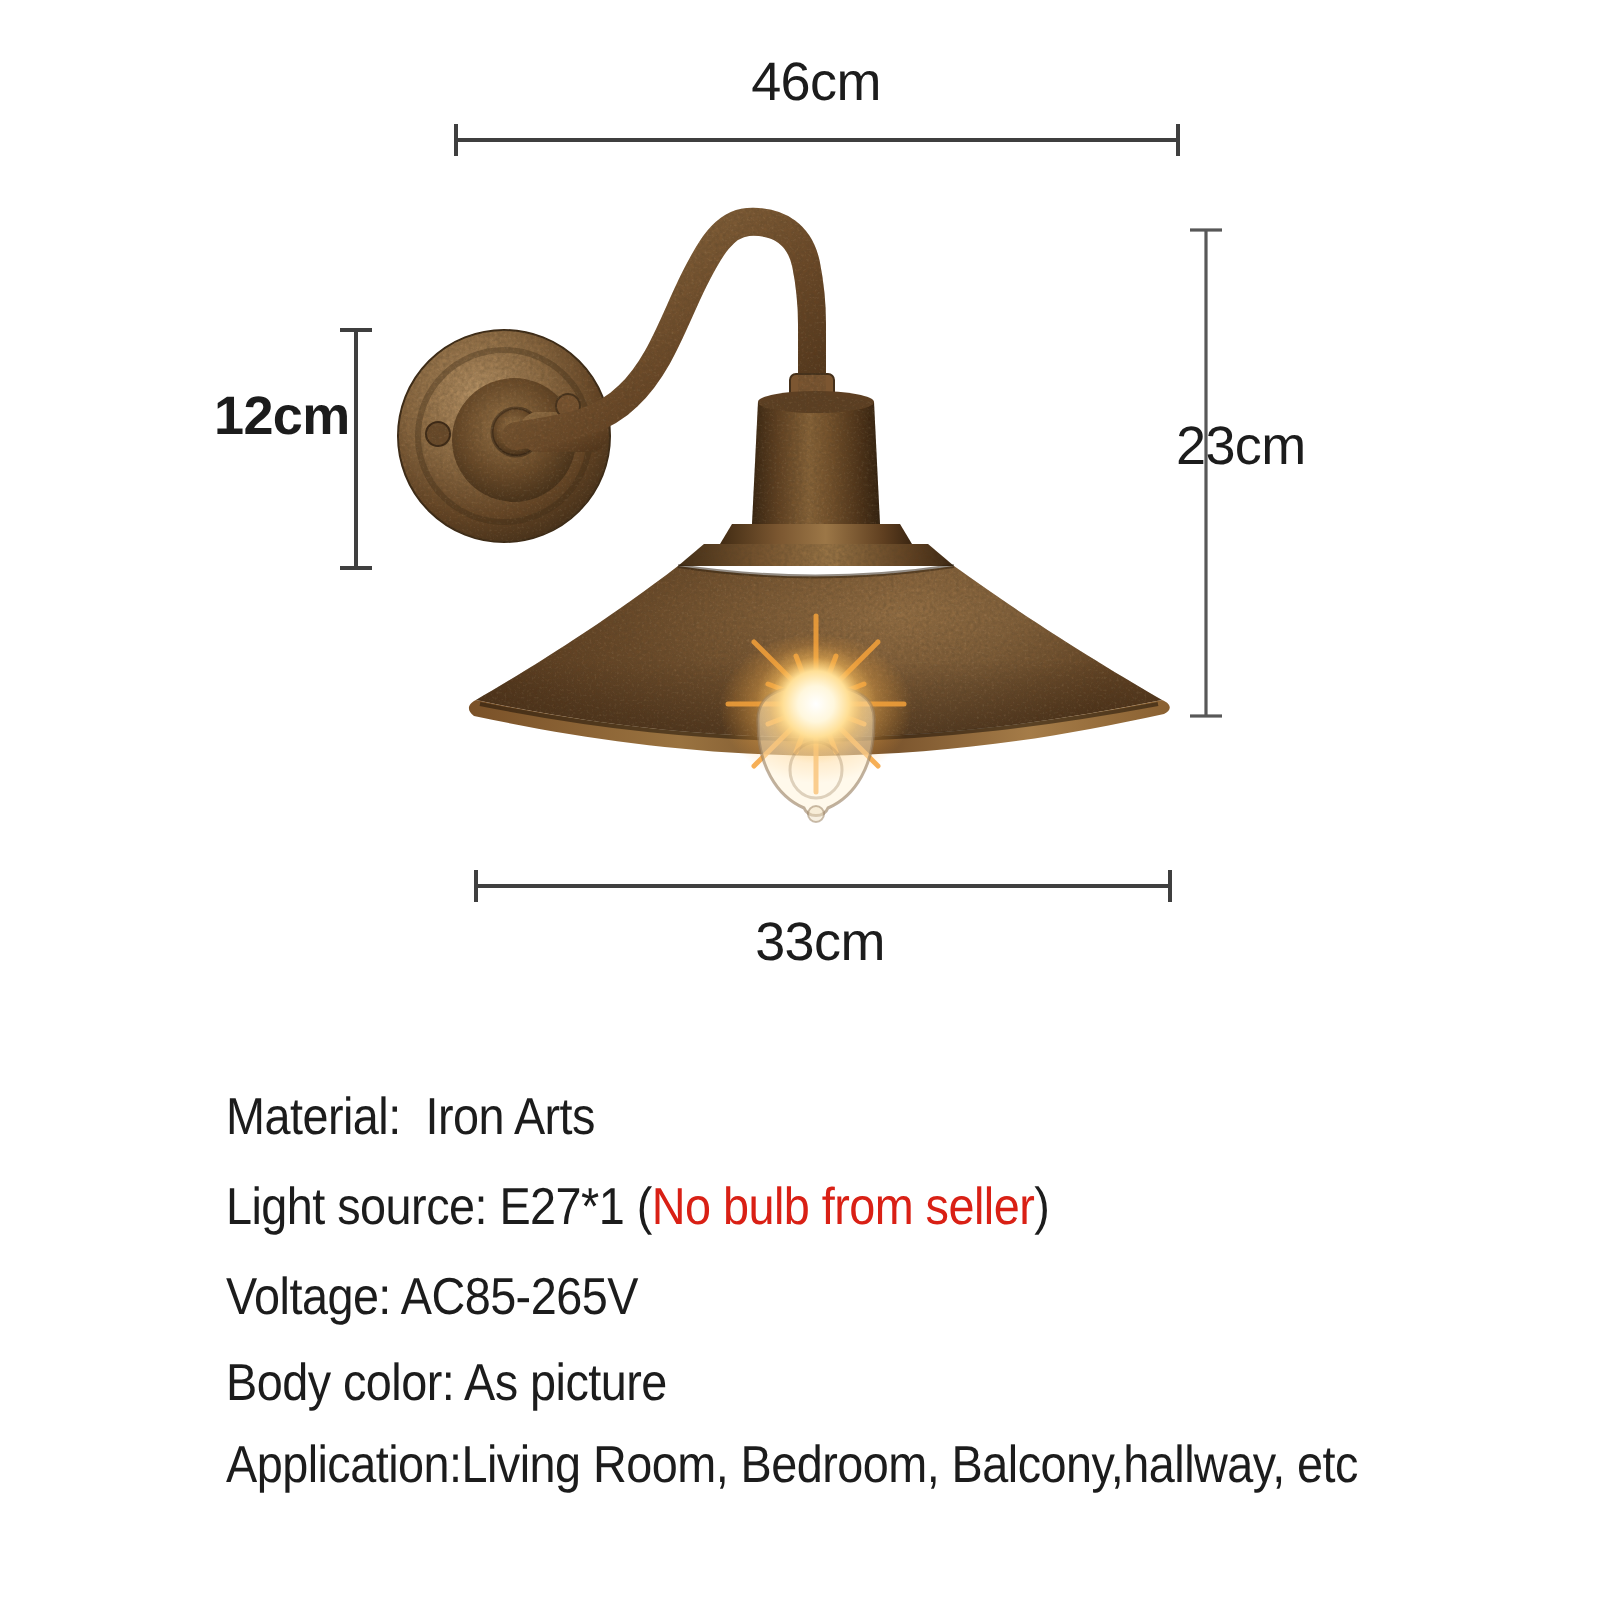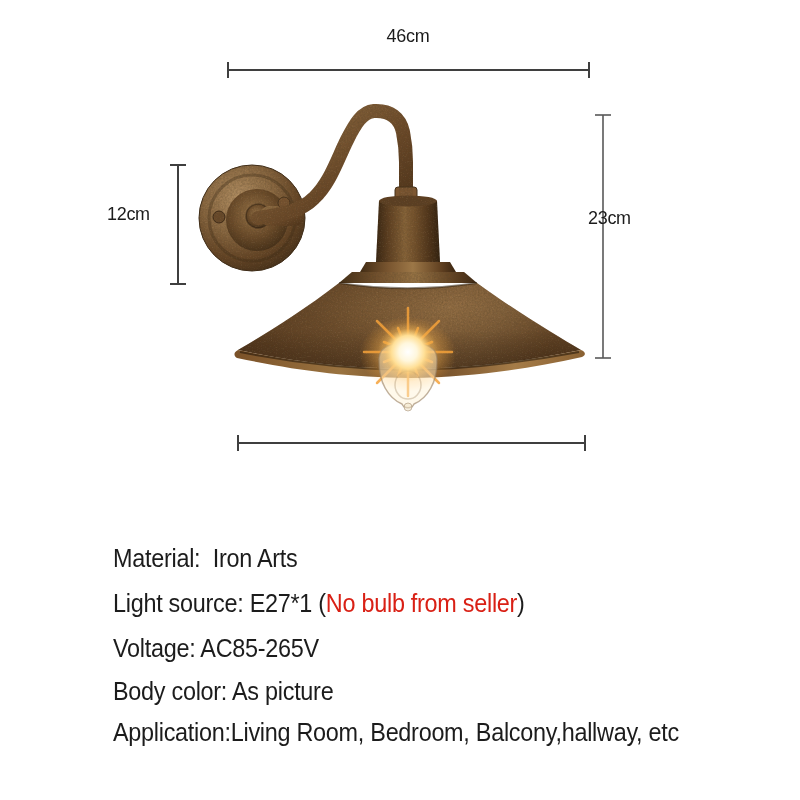--- a/index.html
+++ b/index.html
@@ -4,21 +4,21 @@
 <style>
   html,body{margin:0;padding:0;background:#fff;}
   .canvas{
     position:relative;width:800px;height:800px;background:#ffffff;overflow:hidden;
     font-family:"Liberation Sans", sans-serif;
   }
   svg{position:absolute;left:0;top:0;}
   .dim-line{stroke:var(--dimension-line,#3f3f3f);stroke-width:2;fill:none;}
   .dim-line.thin{stroke-width:1.6;stroke:#585858;}
   .dim-label{
-    position:absolute;font-size:18px;color:var(--text,#161616);
+    position:absolute;font-size:27px;color:var(--text,#161616);
     white-space:nowrap;letter-spacing:-0.3px;
   }
   .dim-label.centered{text-align:center;width:136px;}
   .spec-line{
     position:absolute;left:113px;margin:0;font-size:26px;line-height:30px;
     color:var(--text,#1c1c1c);white-space:pre-wrap;letter-spacing:-0.3px;
     transform:scaleX(0.9);transform-origin:0 50%;
   }
   .warn{color:var(--warning-red,#d92015);}
   .ray{stroke:#f5a23a;stroke-width:2.5;stroke-linecap:round;opacity:0.85;}
@@ -234,22 +234,23 @@
       </g>
       <g>
         <line class="dim-line" x1="238" y1="443" x2="585" y2="443"></line>
         <line class="dim-line" x1="238" y1="435" x2="238" y2="451"></line>
         <line class="dim-line" x1="585" y1="435" x2="585" y2="451"></line>
       </g>
     </g>
   </svg>
 
   <div class="dim-label centered" style="left:340px;top:26px;">46cm</div>
-  <div class="dim-label" style="left:107px;top:204px;">12cm</div>
+  <div class="dim-label" style="left:107px;top:193px;font-weight:bold;">12cm</div>
   <div class="dim-label" style="left:588px;top:208px;">23cm</div>
+  <div class="dim-label centered" style="left:342px;top:456px;">33cm</div>
 
   <div>
     <p class="spec-line" style="top:543px;">Material:  Iron Arts</p>
     <p class="spec-line" style="top:588px;"><span>Light source: E27*1 (</span><span class="warn">No bulb from seller</span><span>)</span></p>
     <p class="spec-line" style="top:633px;">Voltage: AC85-265V</p>
     <p class="spec-line" style="top:676px;">Body color: As picture</p>
     <p class="spec-line" style="top:717px;">Application:Living Room, Bedroom, Balcony,hallway, etc</p>
   </div>
 
 </div>

